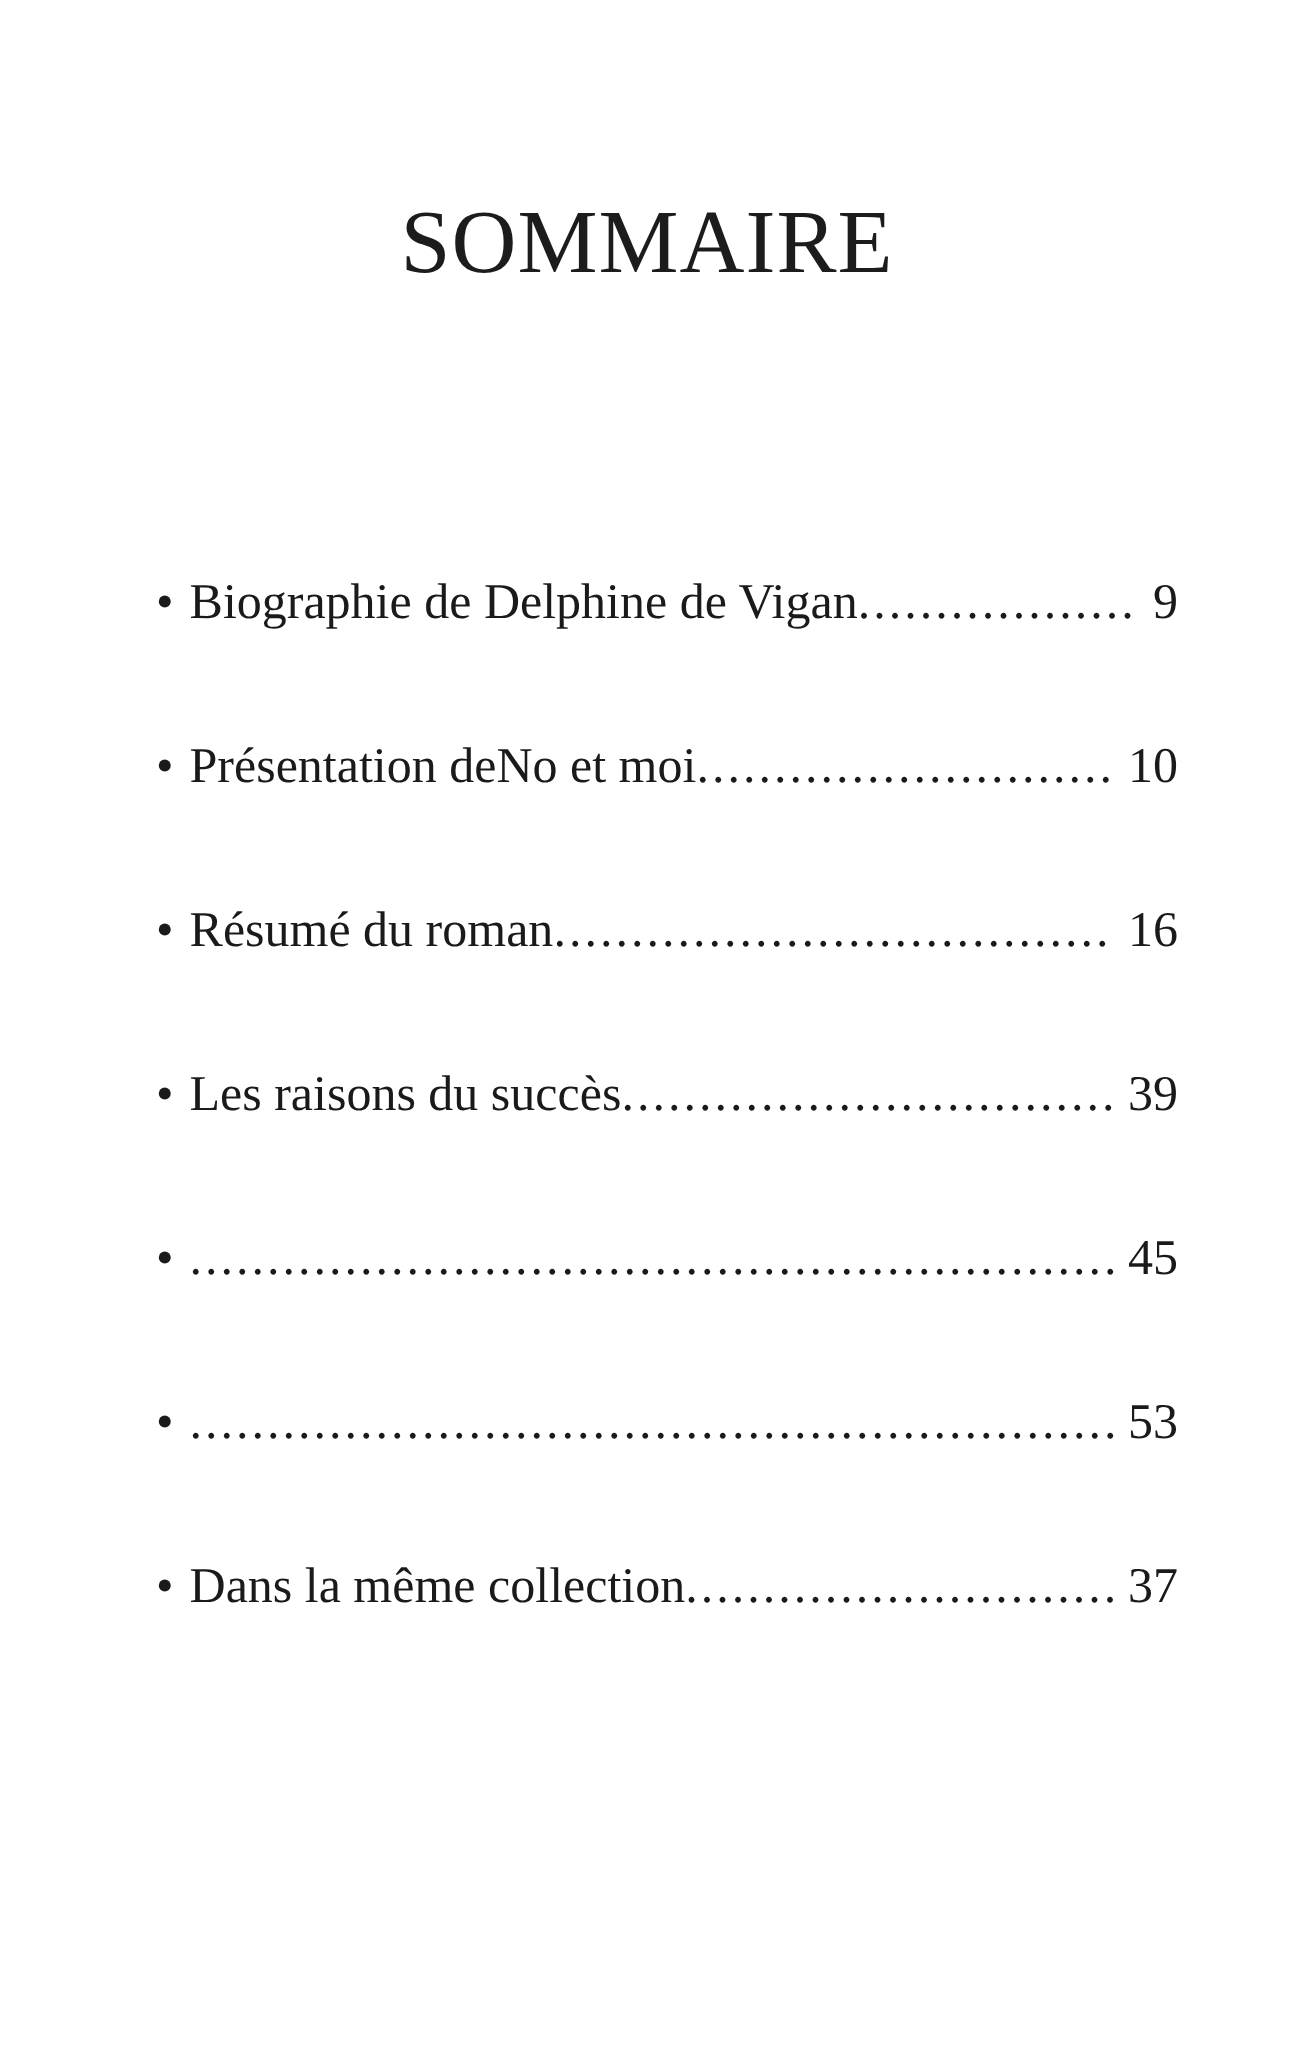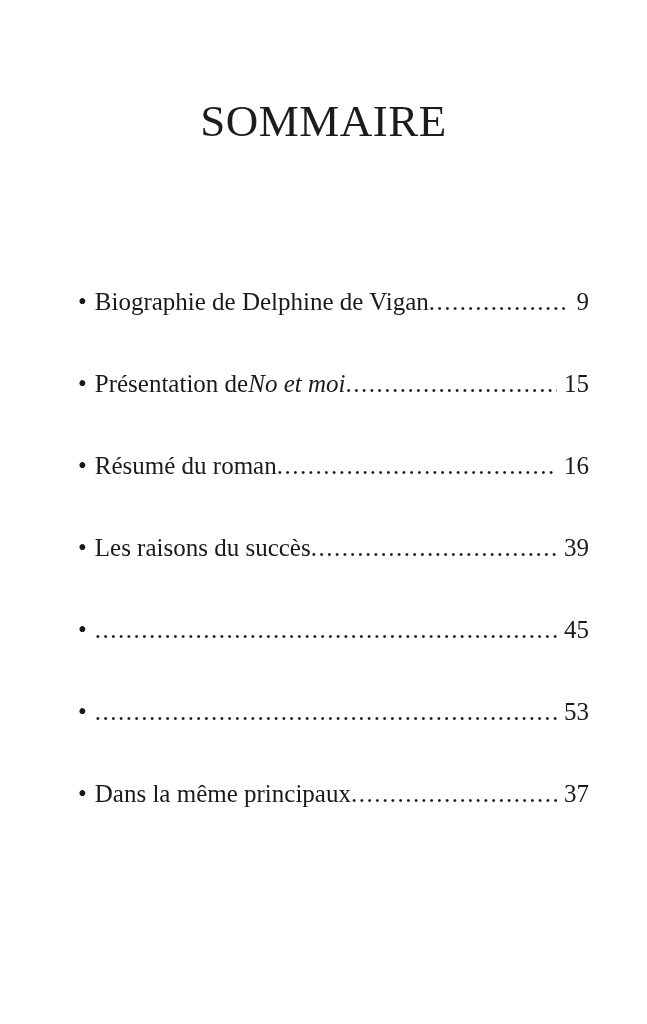--- a/index.html
+++ b/index.html
@@ -48,21 +48,20 @@
     display: flex;
     align-items: baseline;
     font-size: 25px;
     line-height: 32px;
     white-space: nowrap;
   }
   .bullet {
     margin-right: 8px;
   }
   .label-italic {
-    font-style: italic;
   }
   .dots {
     flex: 1;
     overflow: hidden;
     white-space: nowrap;
     letter-spacing: 1.5px;
     min-width: 0;
   }
   .page-num {
     padding-left: 7px;
@@ -84,21 +83,21 @@
       <span class="label-italic"></span>
       <span class="dots">........................................................................................................................................................</span>
       <span class="page-num">9</span>
     </div>
 
     <div class="toc-row">
       <span class="bullet">•</span>
       <span class="label">Présentation de </span>
       <span class="label-italic">No et moi</span>
       <span class="dots">........................................................................................................................................................</span>
-      <span class="page-num">15</span>
+      <span class="page-num">10</span>
     </div>
 
     <div class="toc-row">
       <span class="bullet">•</span>
       <span class="label">Résumé du roman</span>
       <span class="label-italic"></span>
       <span class="dots">........................................................................................................................................................</span>
       <span class="page-num">16</span>
     </div>
 
@@ -119,20 +118,20 @@
 
     <div class="toc-row">
       <span class="bullet">•</span>
       <span class="label-italic"></span>
       <span class="dots">........................................................................................................................................................</span>
       <span class="page-num">53</span>
     </div>
 
     <div class="toc-row">
       <span class="bullet">•</span>
-      <span class="label">Dans la même principaux</span>
+      <span class="label">Dans la même collection</span>
       <span class="label-italic"></span>
       <span class="dots">........................................................................................................................................................</span>
       <span class="page-num">37</span>
     </div>
 
   </div>
 </div>
 
 </body></html>

